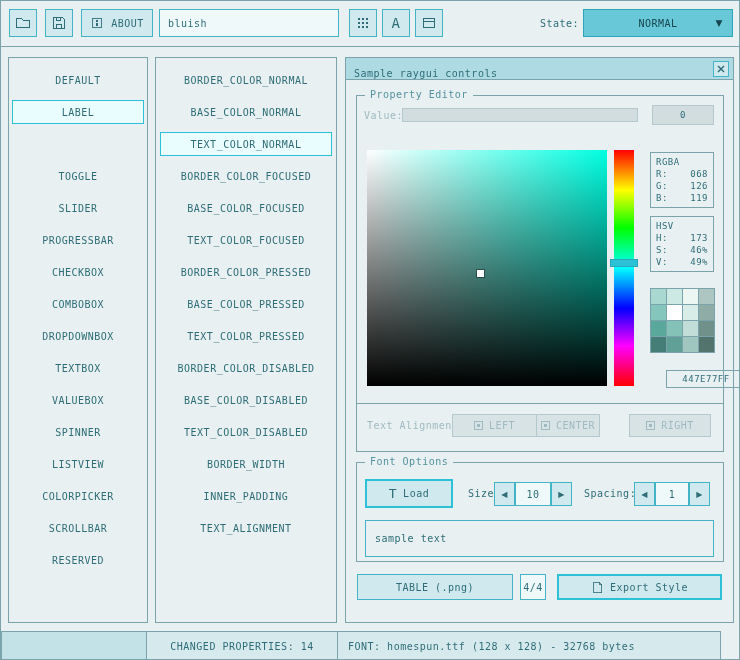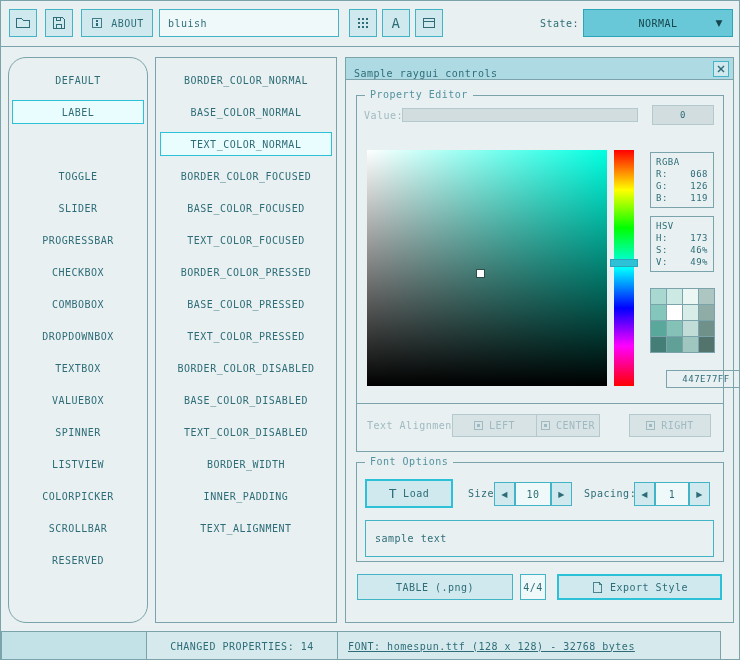--- a/index.html
+++ b/index.html
@@ -31,21 +31,21 @@
   #state-label { position:absolute; left:536px; top:17px; width:42px; text-align:right; }
   #state-dropdown { position:absolute; left:582px; top:8px; width:150px; height:28px;
     background:var(--accent,#68c8d7); border:1px solid var(--accent-border,#2aa5ba);
     color:var(--accent-text,#15454d); display:flex; align-items:center; justify-content:center; }
   #state-dropdown .dd-arrow { position:absolute; right:9px; top:8px; font-size:9px;
     font-family:"DejaVu Sans",sans-serif; }
 
   
   .panel { position:absolute; top:56px; height:566px; background:var(--bg,#e8f0f1);
     border:1px solid var(--panel-border,#7aa3ab); }
-  #controls-panel { left:7px; width:140px;border-radius:18px; }
+  #controls-panel { left:7px; width:140px; }
   #properties-panel { left:154px; width:182px; }
   .list-item { position:absolute; height:24px; display:flex; align-items:center; justify-content:center;
     border:1px solid transparent; cursor:pointer; width:132px; left:3px; }
   #properties-panel .list-item { width:172px; left:4px; }
   .list-item.selected { background:var(--sel-bg,#e9fcfe); border:1px solid var(--focus-border,#2cc1d7); }
 
   
   .window { position:absolute; left:344px; top:56px; width:389px; height:566px;
     background:var(--bg,#e8f0f1); border:1px solid var(--panel-border,#7aa3ab); }
   .titlebar { position:absolute; left:0; top:0; width:100%; height:22px;
@@ -136,21 +136,21 @@
   #export-btn { position:absolute; left:211px; top:516px; width:165px; height:26px;
     display:flex; align-items:center; justify-content:center; gap:6px;
     background:var(--btn-bg,#cfe9ee); border:2px solid var(--focus-border,#2cc1d7); }
 
   
   .statusbar { position:absolute; left:0; top:630px; width:740px; height:30px; }
   .status-box { position:absolute; top:0; height:30px; border:1px solid var(--panel-border,#7aa3ab);
     display:flex; align-items:center; background:var(--status-bg,#d6eaee); }
   #status-style-box { left:0; width:146px; background:var(--status-fill,#c2e2e8); }
   #status-changed { left:145px; width:192px; justify-content:center; }
-  #status-font { left:336px; width:384px; padding-left:10px;text-decoration:underline; }
+  #status-font { left:336px; width:384px; padding-left:10px; }
 
   svg { display:block; }
 </style>
 </head>
 <body>
 
 <div class="app">
 
   <div class="toolbar">
     <button class="tb-btn" id="btn-open">

